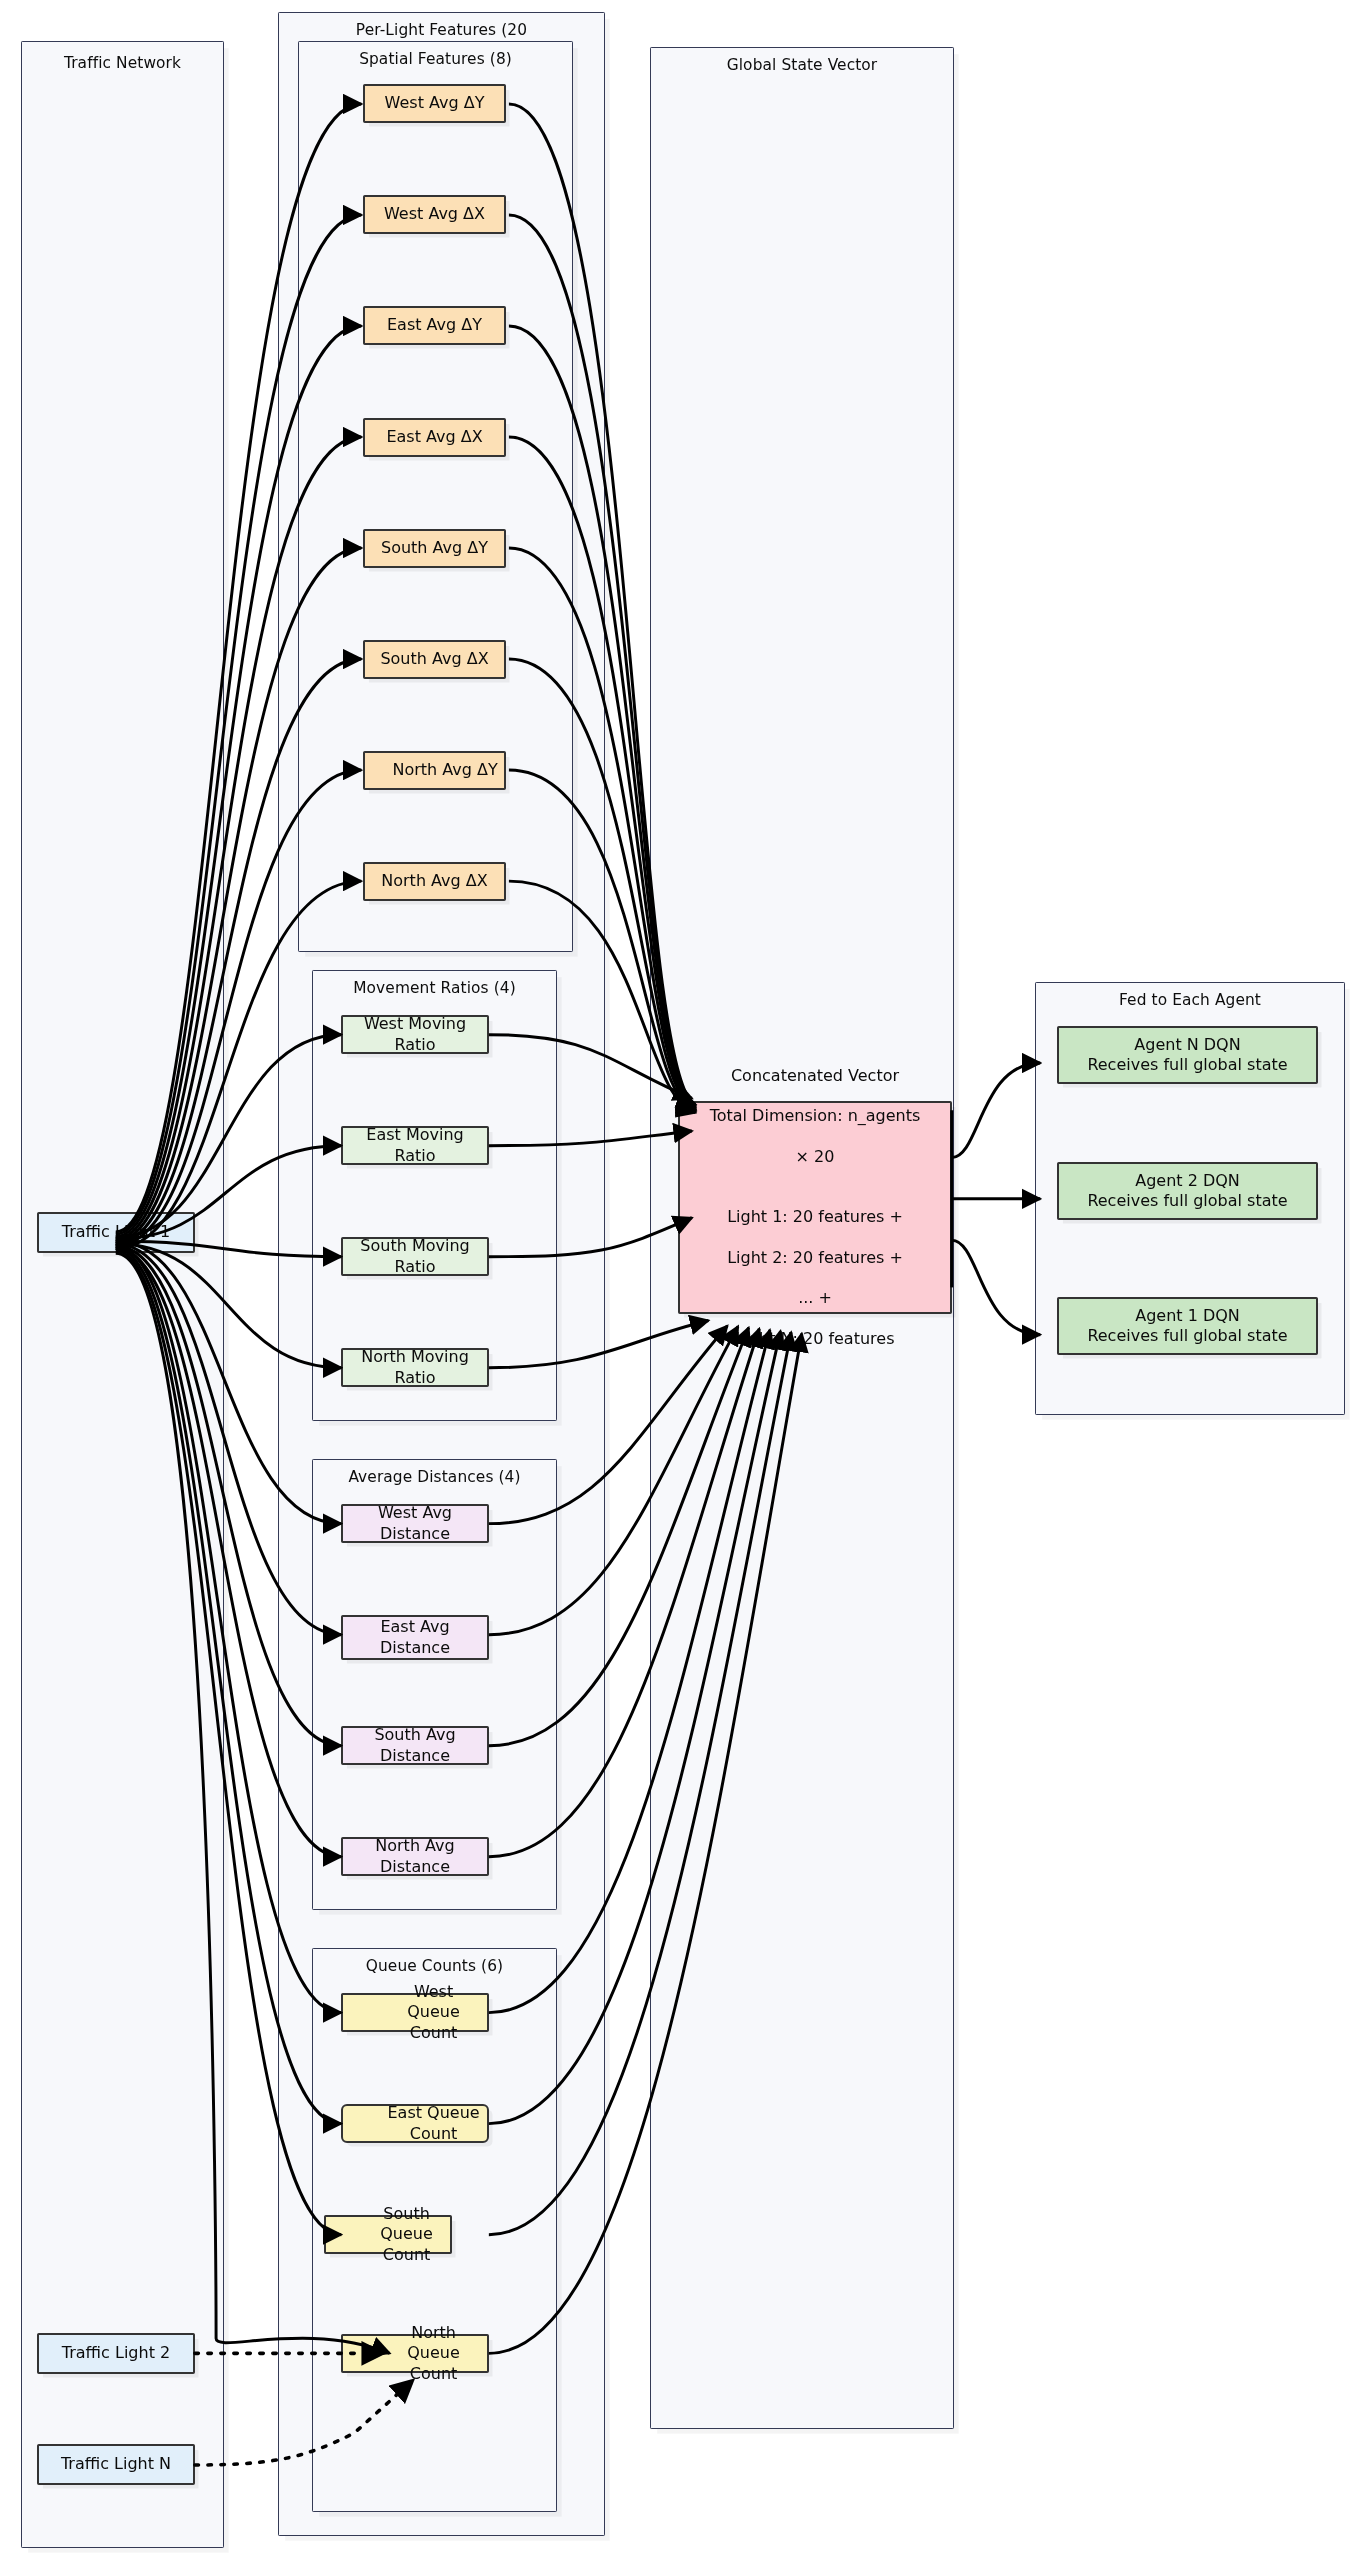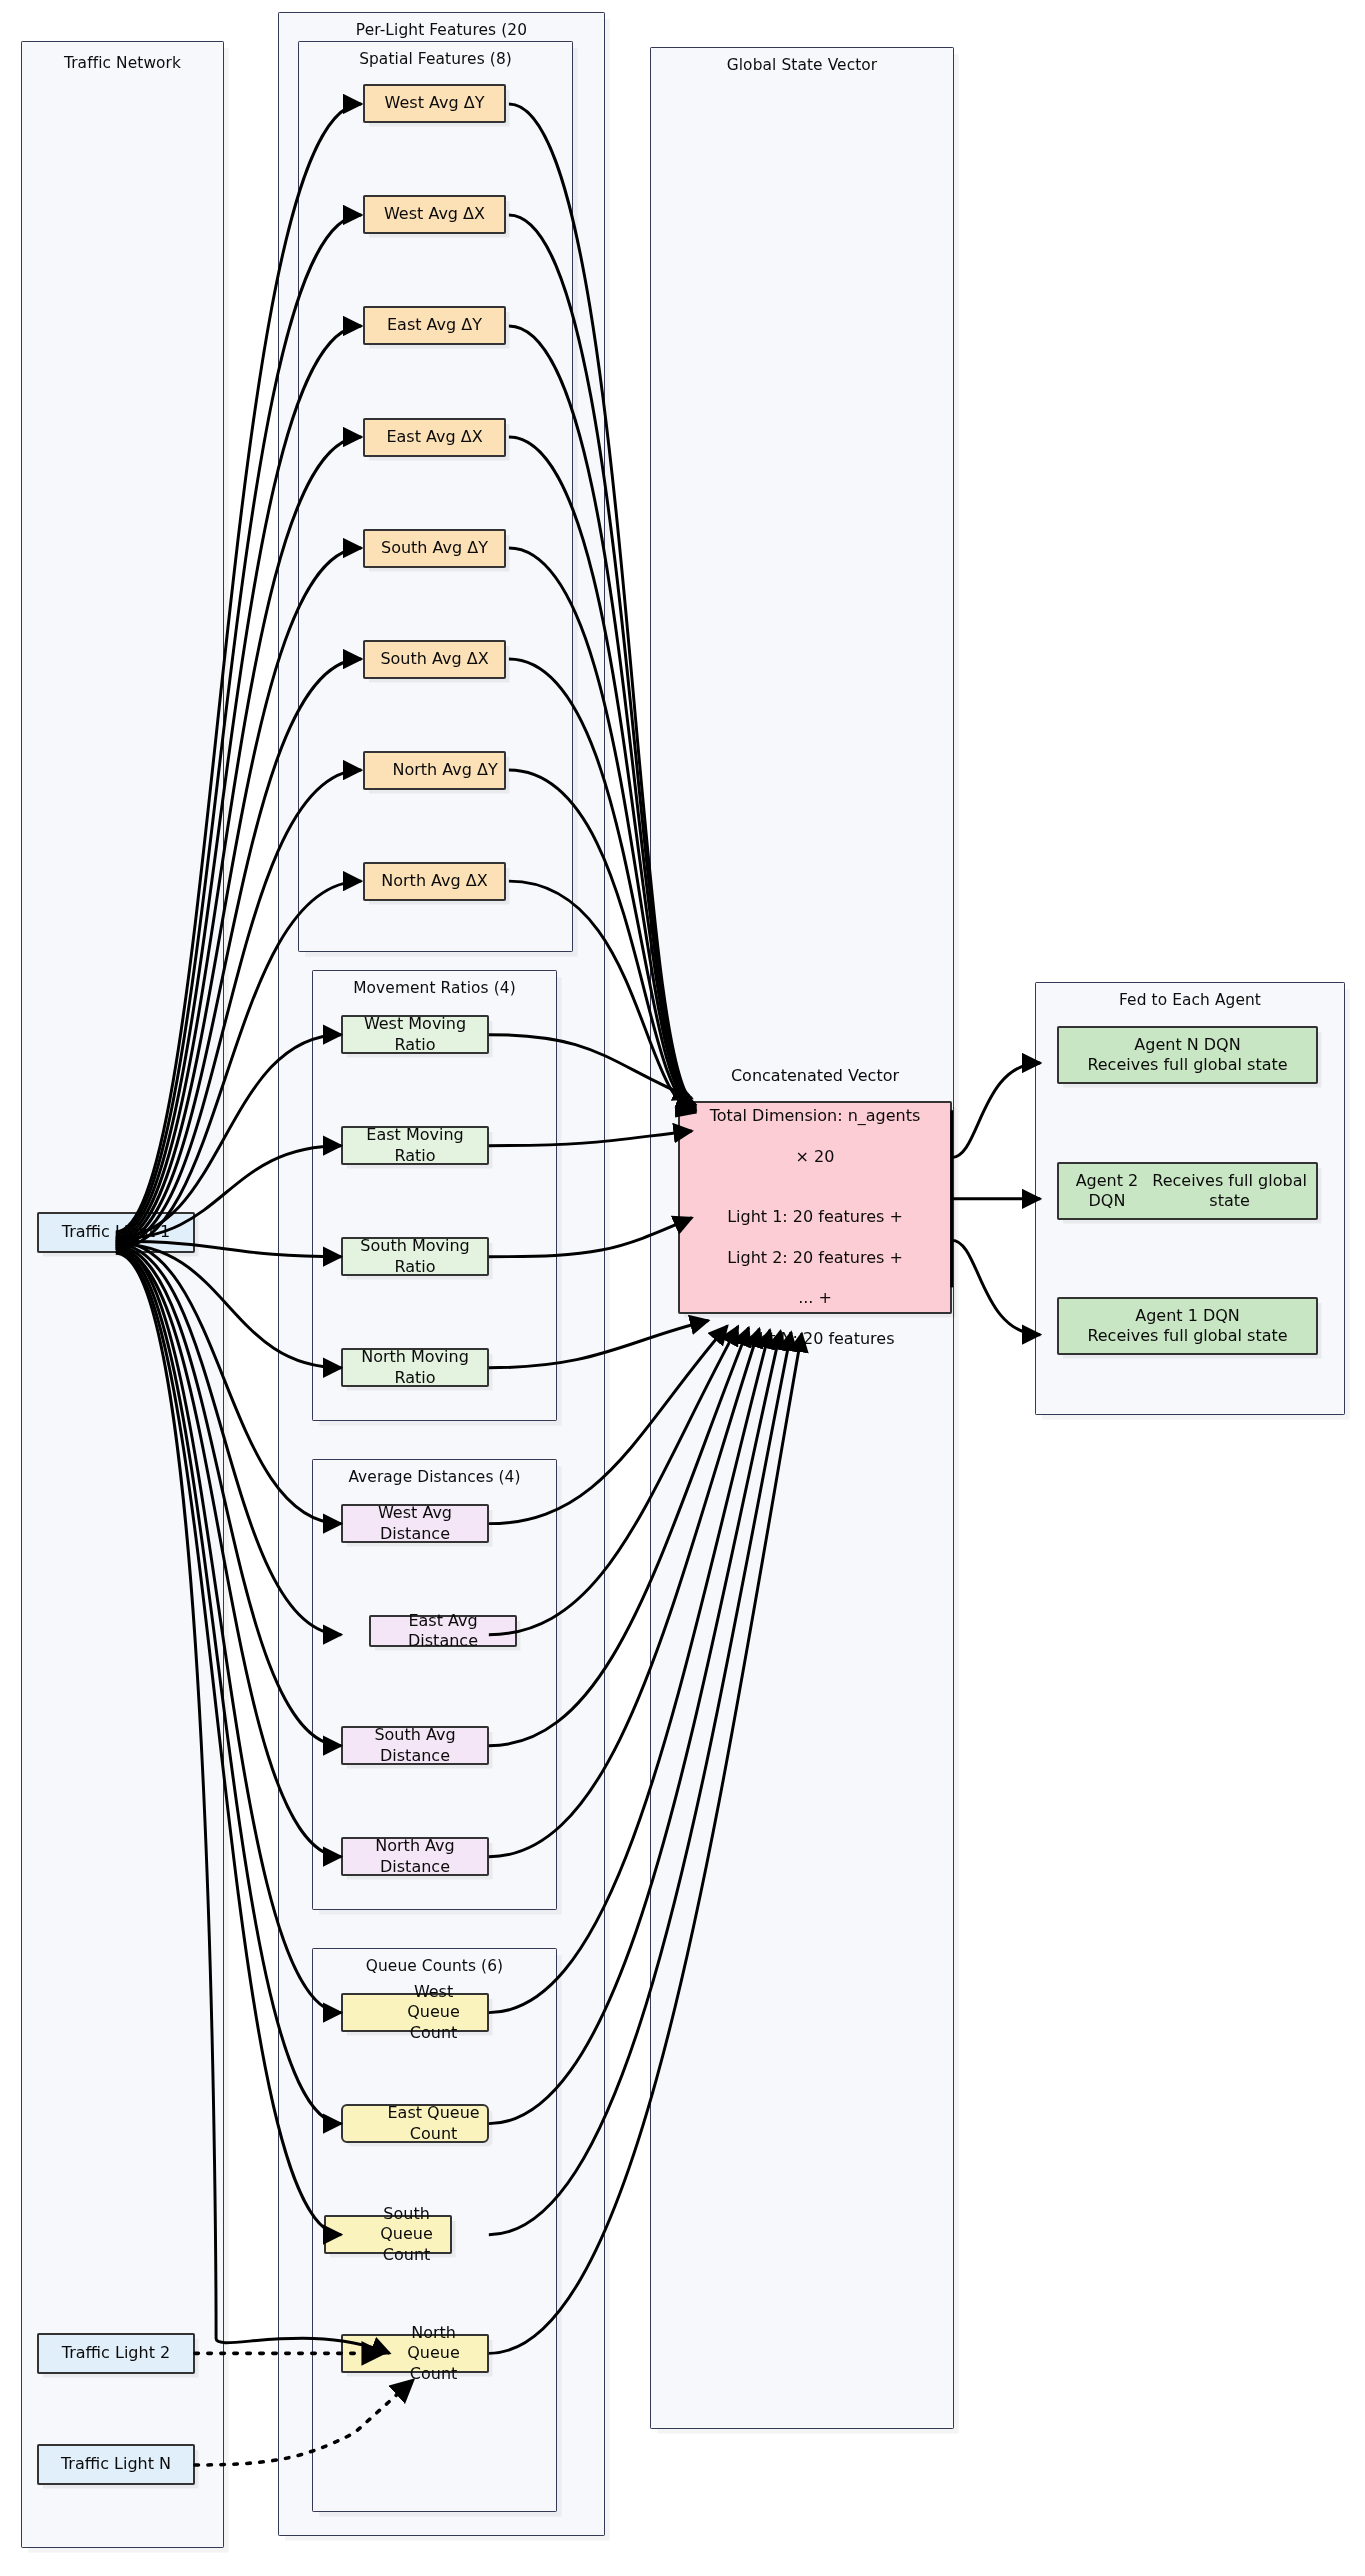--- a/index.html
+++ b/index.html
@@ -226,21 +226,21 @@
   <div class="node n-green" style="left:341px; top:1237px; width:148px; height:39px;">
     <span>South Moving Ratio</span>
   </div>
   <div class="node n-green" style="left:341px; top:1348px; width:148px; height:39px;">
     <span>North Moving Ratio</span>
   </div>
 
   <div class="node n-purple" style="left:341px; top:1504px; width:148px; height:39px;">
     <span>West Avg Distance</span>
   </div>
-  <div class="node n-purple" style="left:341px; top:1615px; width:148px; height:32px;margin-left:28px;">
+  <div class="node n-purple" style="left:341px; top:1615px; width:148px; height:45px;">
     <span>East Avg Distance</span>
   </div>
   <div class="node n-purple" style="left:341px; top:1726px; width:148px; height:39px;">
     <span>South Avg Distance</span>
   </div>
   <div class="node n-purple" style="left:341px; top:1837px; width:148px; height:39px;">
     <span>North Avg Distance</span>
   </div>
 
   <div class="node n-yellow" style="left:341px; top:1993px; width:148px; height:39px;">
@@ -264,21 +264,21 @@
     <span class="ml">Light 1: 20 features +</span>
     <span class="ml">Light 2: 20 features +</span>
     <span class="ml">... +</span>
     <span class="ml">Light N: 20 features</span>
   </div>
 
   <div class="node n-agent" style="left:1057px; top:1026px; width:261px; height:58px; flex-direction:column;">
     <span class="ml">Agent N DQN</span>
     <span class="ml">Receives full global state</span>
   </div>
-  <div class="node n-agent" style="left:1057px; top:1162px; width:261px; height:58px; ">
+  <div class="node n-agent" style="left:1057px; top:1162px; width:261px; height:58px; flex-direction:column;">
     <span class="ml">Agent 2 DQN</span>
     <span class="ml">Receives full global state</span>
   </div>
   <div class="node n-agent" style="left:1057px; top:1297px; width:261px; height:58px; flex-direction:column;">
     <span class="ml">Agent 1 DQN</span>
     <span class="ml">Receives full global state</span>
   </div>
 
 </div>
 

